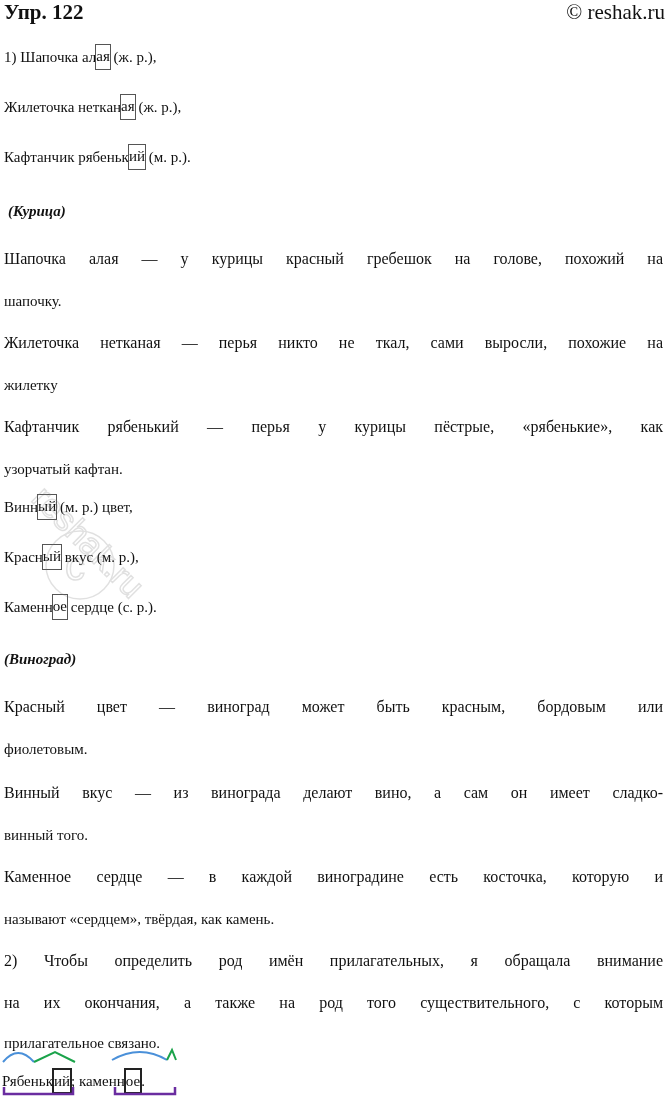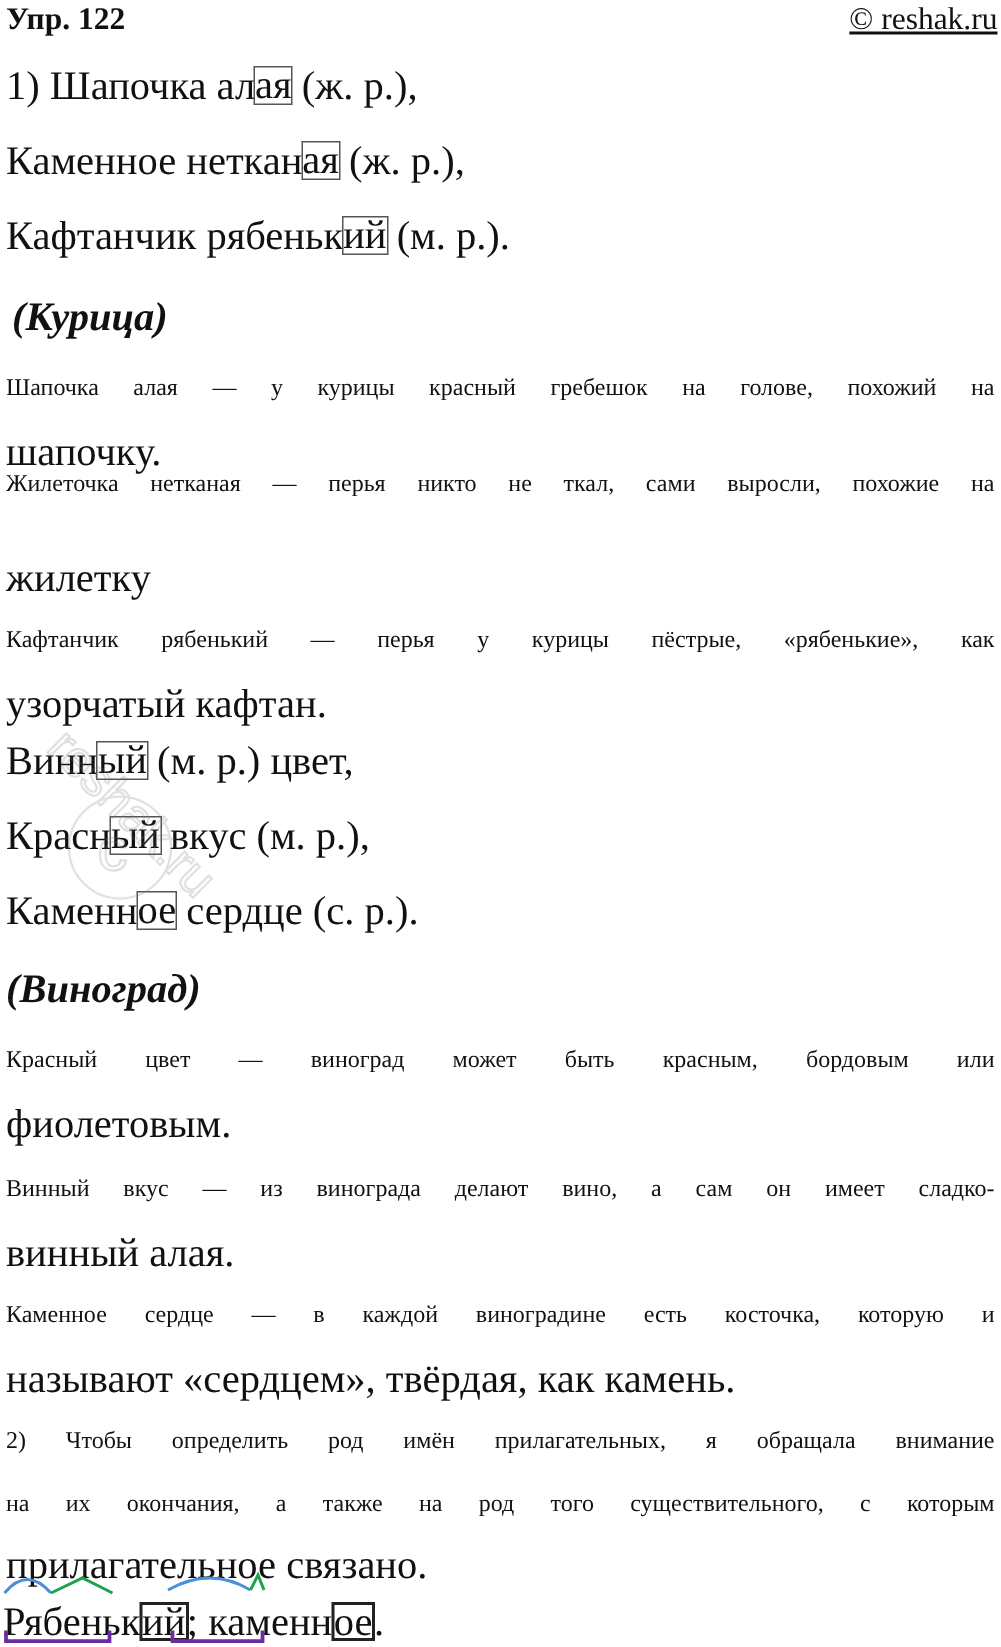--- a/index.html
+++ b/index.html
@@ -9,24 +9,24 @@
     color: #111111;
   }
   .header {
     position: absolute; left: 0; top: 0; width: 667px; height: 28px;
   }
   .ex-title {
     position: absolute; left: 4px; top: 0px; font-weight: bold; font-size: 21px;
     font-family: "Liberation Serif", serif;
   }
   .copyright {
-    position: absolute; right: 2px; top: 0px; font-size: 21px; text-decoration: underline;
+    position: absolute; right: 2px; top: 0px; font-size: 21px;
   }
   .line {
-    position: absolute; left: 4px; font-size: 27px; white-space: nowrap; line-height: 26px;
+    position: absolute; left: 4px; font-size: 15px; white-space: nowrap; line-height: 26px;
   }
   .just {
     position: absolute; left: 4px; width: 659px; font-size: 16px; line-height: 26px;
     text-align: justify; text-align-last: justify; white-space: nowrap;
   }
   .italic { font-style: italic; font-weight: bold; }
   .box {
     display: inline-block; border: 1px solid #555; line-height: 22px; padding: 0 0px; margin: 0 -1px;
     height: 26px; box-sizing: border-box; vertical-align: bottom;
   }
@@ -39,42 +39,42 @@
 </style>
 </head>
 <body>
 
 <div class="header">
   <span class="ex-title">Упр. 122</span>
   <span class="copyright">© reshak.ru</span>
 </div>
 
 <div class="line" style="top:44px"><span>1) Шапочка ал</span><span class="box">ая</span><span> (ж. р.),</span></div>
-<div class="line" style="top:94px"><span>Каменное неткан</span><span class="box">ая</span><span> (ж. р.),</span></div>
+<div class="line" style="top:94px"><span>Жилеточка неткан</span><span class="box">ая</span><span> (ж. р.),</span></div>
 <div class="line" style="top:144px"><span>Кафтанчик рябеньк</span><span class="box">ий</span><span> (м. р.).</span></div>
 
 <div class="line italic" style="top:198px; left:8px">(Курица)</div>
 
 <div class="just" style="top:246px">Шапочка алая — у курицы красный гребешок на голове, похожий на</div>
 <div class="line" style="top:288px">шапочку.</div>
-<div class="just" style="top:310px">Жилеточка нетканая — перья никто не ткал, сами выросли, похожие на</div>
+<div class="just" style="top:330px">Жилеточка нетканая — перья никто не ткал, сами выросли, похожие на</div>
 <div class="line" style="top:372px">жилетку</div>
 <div class="just" style="top:414px">Кафтанчик рябенький — перья у курицы пёстрые, «рябенькие», как</div>
 <div class="line" style="top:456px">узорчатый кафтан.</div>
 
 <div class="line" style="top:494px"><span>Винн</span><span class="box">ый</span><span> (м. р.) цвет,</span></div>
 <div class="line" style="top:544px"><span>Красн</span><span class="box">ый</span><span> вкус (м. р.),</span></div>
 <div class="line" style="top:594px"><span>Каменн</span><span class="box">ое</span><span> сердце (с. р.).</span></div>
 
 <div class="line italic" style="top:646px">(Виноград)</div>
 
 <div class="just" style="top:694px">Красный цвет — виноград может быть красным, бордовым или</div>
 <div class="line" style="top:736px">фиолетовым.</div>
 <div class="just" style="top:780px">Винный вкус — из винограда делают вино, а сам он имеет сладко-</div>
-<div class="line" style="top:822px">винный алая.</div>
+<div class="line" style="top:822px">винный того.</div>
 <div class="just" style="top:864px">Каменное сердце — в каждой виноградине есть косточка, которую и</div>
 <div class="line" style="top:906px">называют «сердцем», твёрдая, как камень.</div>
 
 <div class="just" style="top:948px">2) Чтобы определить род имён прилагательных, я обращала внимание</div>
 <div class="just" style="top:990px">на их окончания, а также на род того существительного, с которым</div>
 <div class="line" style="top:1030px">прилагательное связано.</div>
 
 <div class="line" style="top:1068px; left:2px"><span>Рябеньк</span><span class="box box-thick">ий</span><span>;</span> <span>каменн</span><span class="box box-thick">ое</span><span>.</span></div>
 
 <svg class="morph" viewBox="0 0 300 58">

